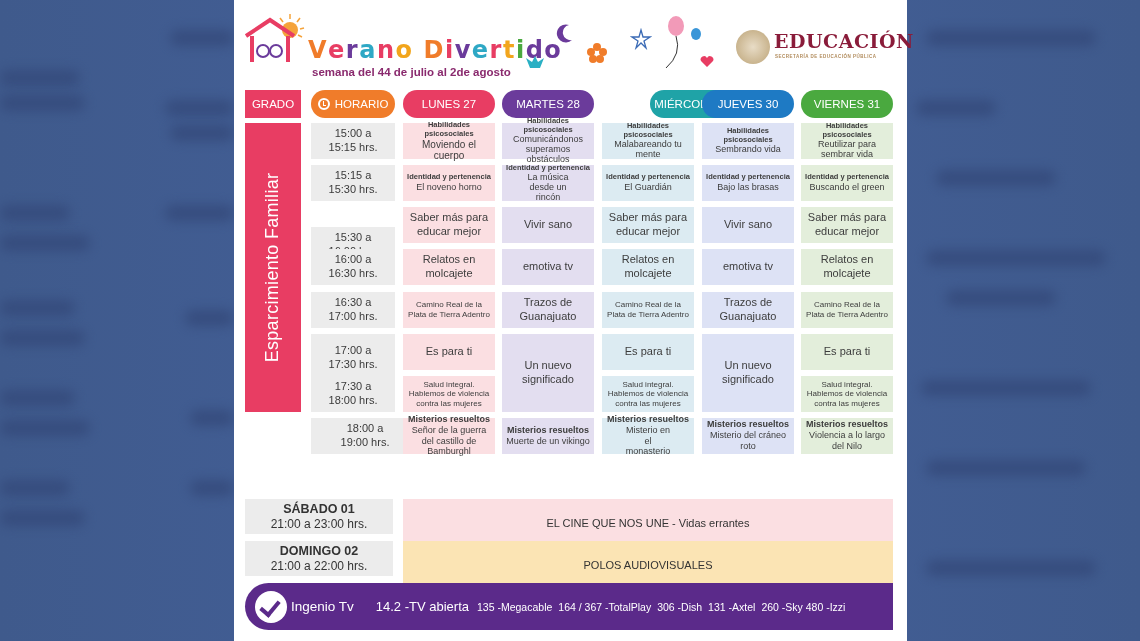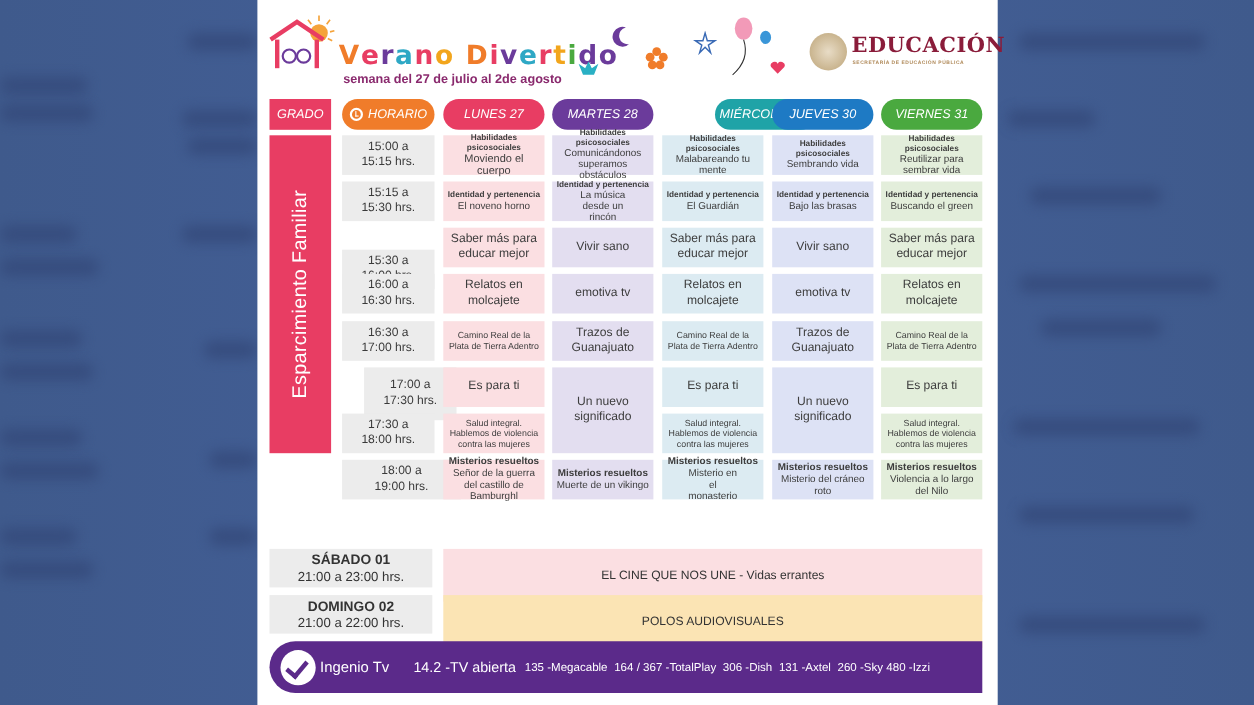--- a/index.html
+++ b/index.html
@@ -30,21 +30,21 @@
     .subtitle { position: absolute; left: 78px; top: 66px; font-size: 11.5px; color: #8a2a6e; font-weight: bold; }
     .decor { position: absolute; }
     .logo-seal {
       position: absolute; left: 502px; top: 30px; width: 34px; height: 34px; border-radius: 50%;
       background: radial-gradient(circle, #e8dcc6 0%, #c9b48e 70%, #b8a27a 100%);
     }
     .logo-text { position: absolute; left: 540px; top: 30px; font-family: "DejaVu Serif", serif; font-weight: bold; font-size: 19px; color: #8a1c3a; letter-spacing: 0.5px; }
     .logo-sub { position: absolute; left: 541px; top: 54px; font-size: 4.5px; color: #b08a5a; letter-spacing: .5px; font-weight: bold; }
 
     
-    .hdr { position: absolute; top: 90px; height: 28px; color: #fff; font-size: 11.5px; display: flex; align-items: center; justify-content: center; font-style: italic; }
+    .hdr { position: absolute; top: 90px; height: 28px; color: #fff; font-size: 11.5px; display: flex; align-items: center; justify-content: center; }
     .hdr.pill { border-radius: 14px; }
     .clock { width: 12px; height: 12px; border: 2px solid #fff; border-radius: 50%; position: relative; margin-right: 5px; }
     .clock::after { content: ""; position: absolute; left: 3px; top: 1px; width: 2px; height: 4px; border-left: 1.5px solid #fff; border-bottom: 1.5px solid #fff; }
 
     .grade-bar {
       position: absolute; left: 11px; top: 123px; width: 56px; height: 289px; background: #e83d63;
       display: flex; align-items: center; justify-content: center;
     }
     .grade-bar span { transform: rotate(-90deg); color: #fff; font-size: 18px; white-space: nowrap; letter-spacing: .3px; }
 
@@ -126,21 +126,21 @@
         <line x1="36" y1="8" x2="39" y2="12"></line>
           <line x1="58" y1="27" x2="54" y2="25"></line>
       </g>
       <polyline points="2,26 26,10 50,26" fill="none" stroke="#e83d63" stroke-width="4"></polyline>
       <rect x="6" y="26" width="4" height="26" fill="#e83d63"></rect>
       <rect x="42" y="26" width="4" height="26" fill="#e83d63"></rect>
       <circle cx="19" cy="41" r="6" fill="none" stroke="#6b3b9b" stroke-width="2"></circle>
       <circle cx="32" cy="41" r="6" fill="none" stroke="#6b3b9b" stroke-width="2"></circle>
     </svg>
     <div class="title" id="title"><span style="color: rgb(240, 124, 42);">V</span><span style="color: rgb(232, 61, 99);">e</span><span style="color: rgb(107, 59, 155);">r</span><span style="color: rgb(46, 168, 197);">a</span><span style="color: rgb(232, 61, 99);">n</span><span style="color: rgb(242, 165, 28);">o</span><span style="color: rgb(0, 0, 0); width: 10px;"> </span><span style="color: rgb(240, 124, 42);">D</span><span style="color: rgb(232, 61, 99);">i</span><span style="color: rgb(107, 59, 155);">v</span><span style="color: rgb(46, 168, 197);">e</span><span style="color: rgb(232, 61, 99);">r</span><span style="color: rgb(242, 165, 28);">t</span><span style="color: rgb(74, 169, 63);">i</span><span style="color: rgb(107, 59, 155);">d</span><span style="color: rgb(107, 59, 155);">o</span></div>
-    <div class="subtitle">semana del 27 de julio al 2de agosto</div>
+    <div class="subtitle">semana del 44 de julio al 2de agosto</div>
 
     <svg class="decor" style="left:290px;top:50px" width="22" height="22" viewBox="0 0 22 22">
       <path d="M2,8 L6,18 L16,18 L20,8 L14,12 L11,6 L8,12 Z" fill="#2ab0c4"></path>
     </svg>
     <svg class="decor" style="left:320px;top:22px" width="22" height="22" viewBox="0 0 22 22">
       <path d="M15,3 A9,9 0 1,0 18,18 A7,7 0 1,1 15,3 Z" fill="#6b3b9b"></path>
     </svg>
     <svg class="decor" style="left:352px;top:42px" width="22" height="22" viewBox="0 0 22 22">
       <g fill="#f07c2a">
           <circle cx="11" cy="5" r="4"></circle>
@@ -210,21 +210,21 @@
         <span>16:00 hrs.</span>
       </div>
       <div class="cell time" style="left: 77px; width: 84px; top: 249px; height: 36px;">
         <span>16:00 a</span>
         <span>16:30 hrs.</span>
       </div>
       <div class="cell time" style="left: 77px; width: 84px; top: 292px; height: 36px;">
         <span>16:30 a</span>
         <span>17:00 hrs.</span>
       </div>
-      <div class="cell time" style="left: 77px; width: 84px; top: 334px; height: 48px; margin-left: 20px;">
+      <div class="cell time" style="left: 77px; width: 84px; top: 334px; height: 48px;">
         <span>17:00 a</span>
         <span>17:30 hrs.</span>
       </div>
       <div class="cell time" style="left: 77px; width: 84px; top: 376px; height: 36px;">
         <span>17:30 a</span>
         <span>18:00 hrs.</span>
       </div>
       <div class="cell time" style="left: 77px; width: 108px; top: 418px; height: 36px;">
         <span>18:00 a</span>
         <span>19:00 hrs.</span>

